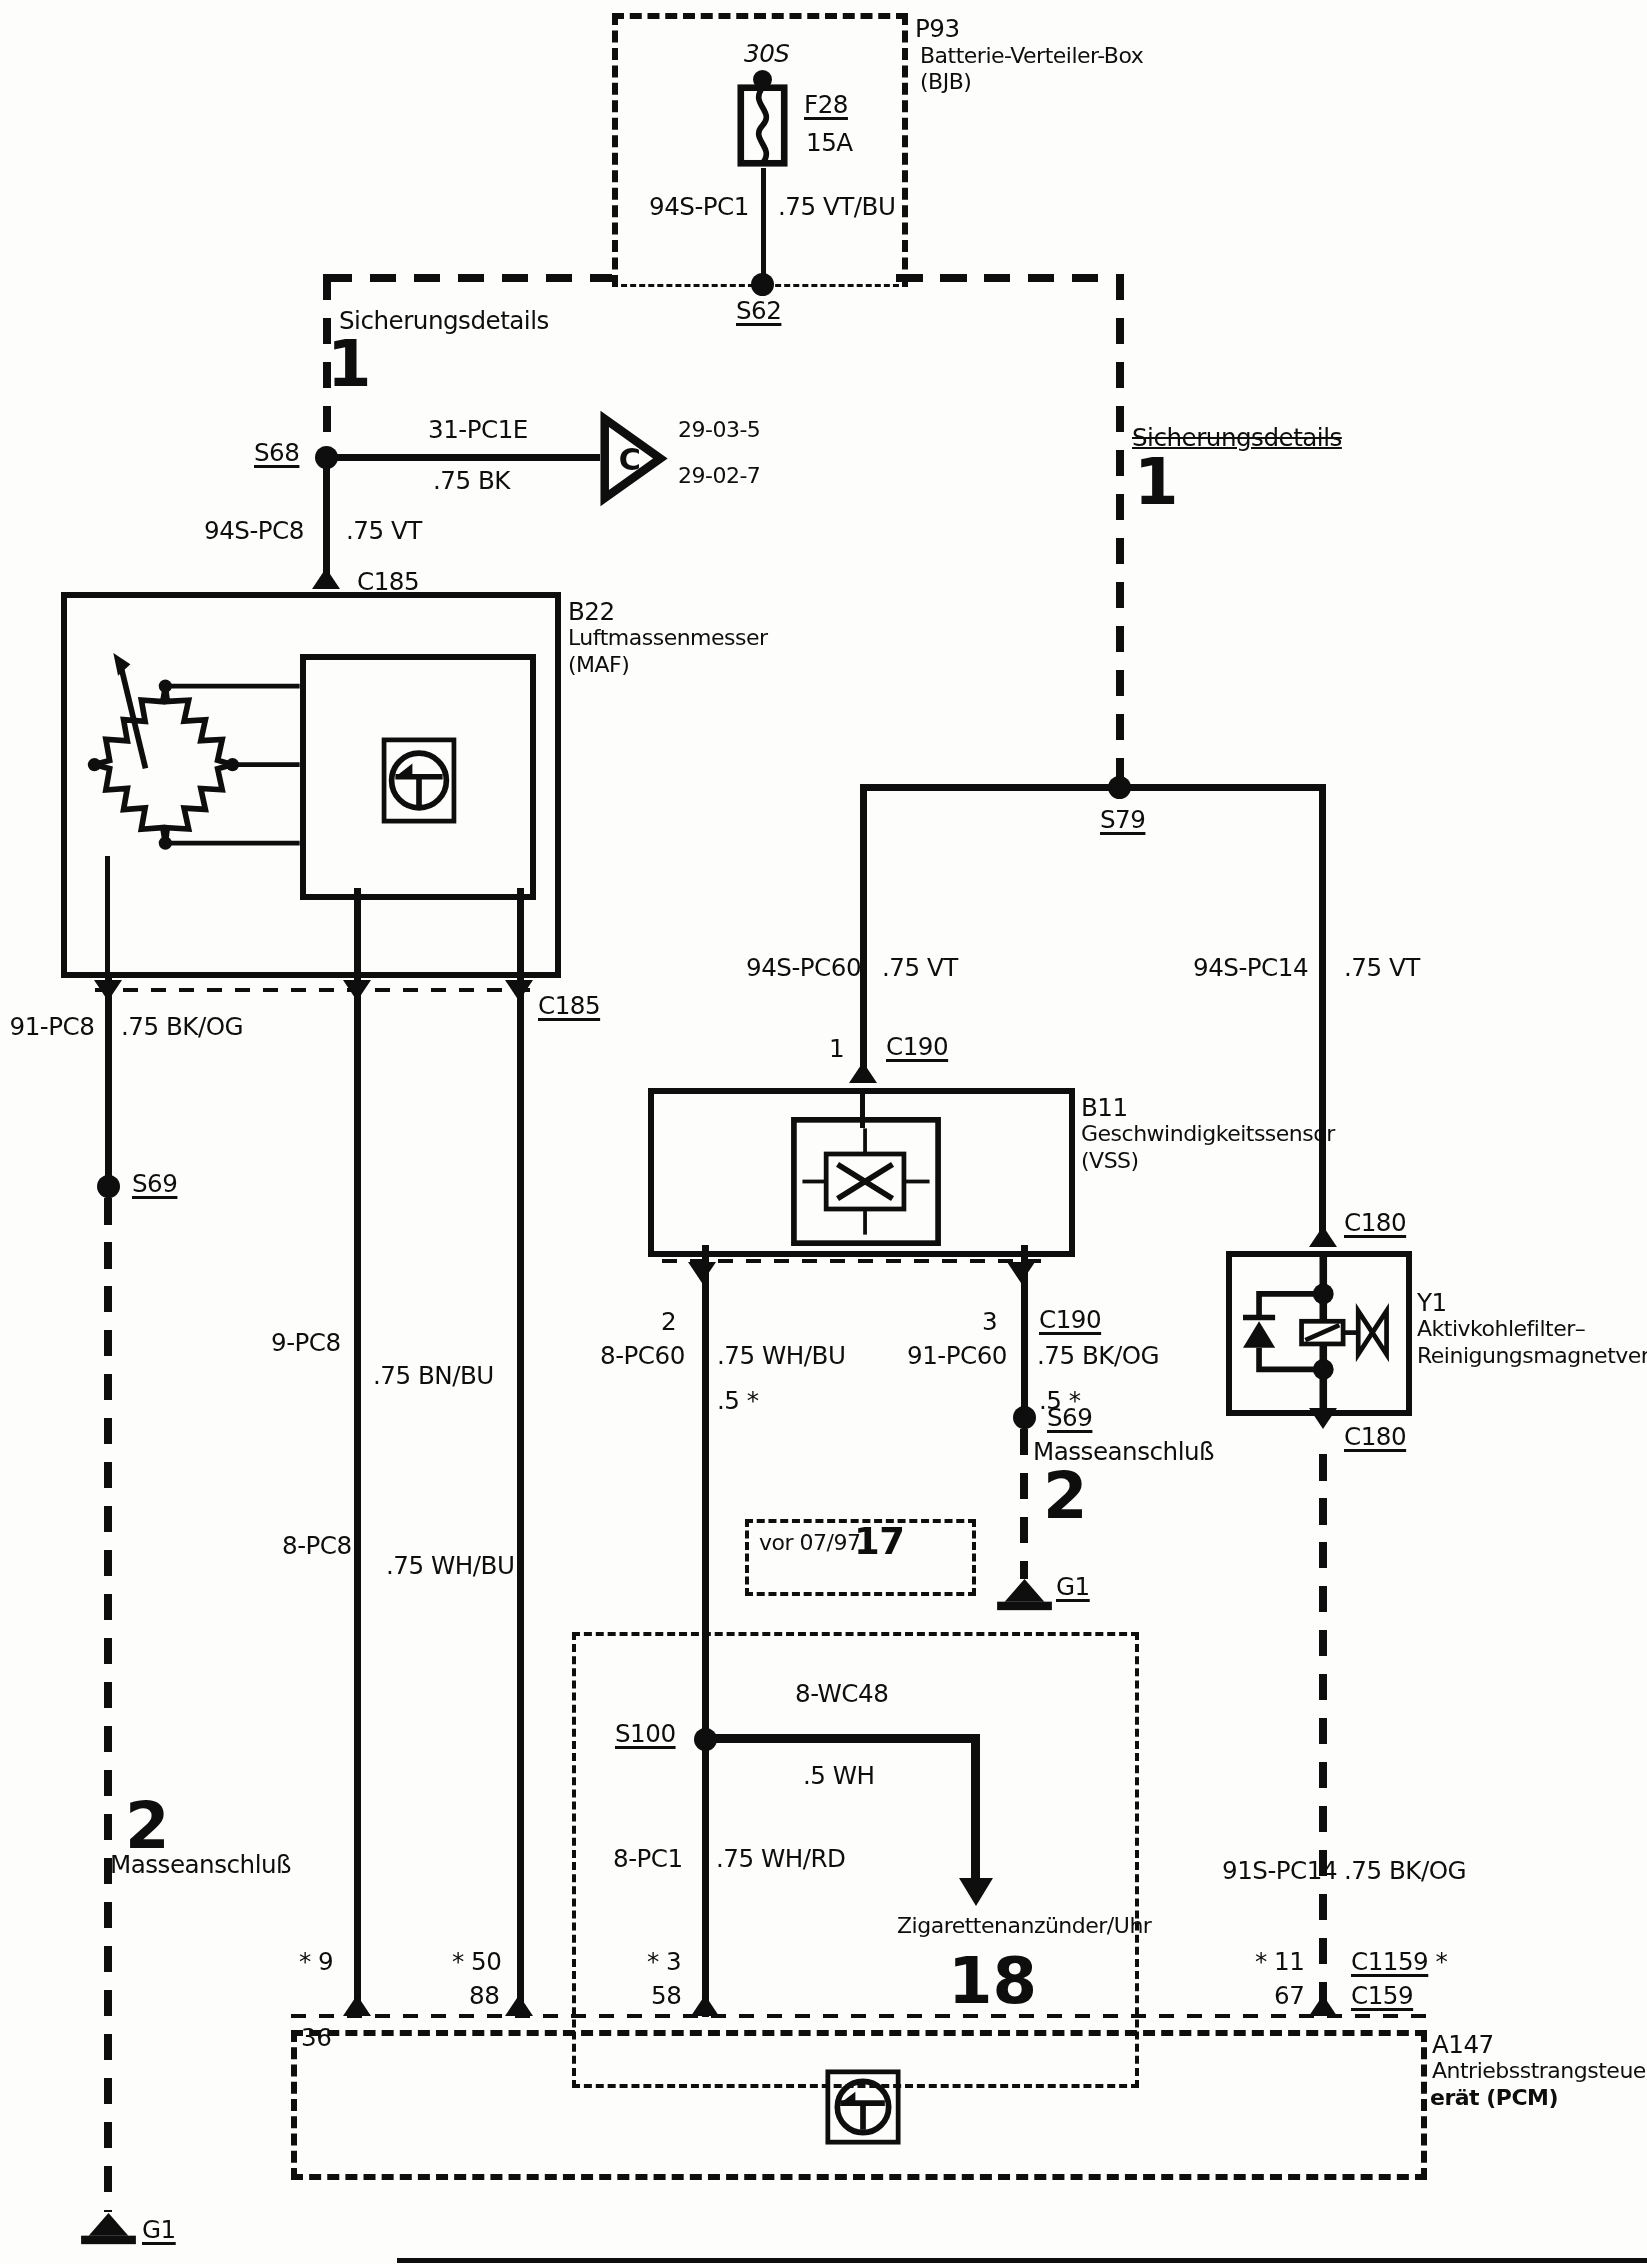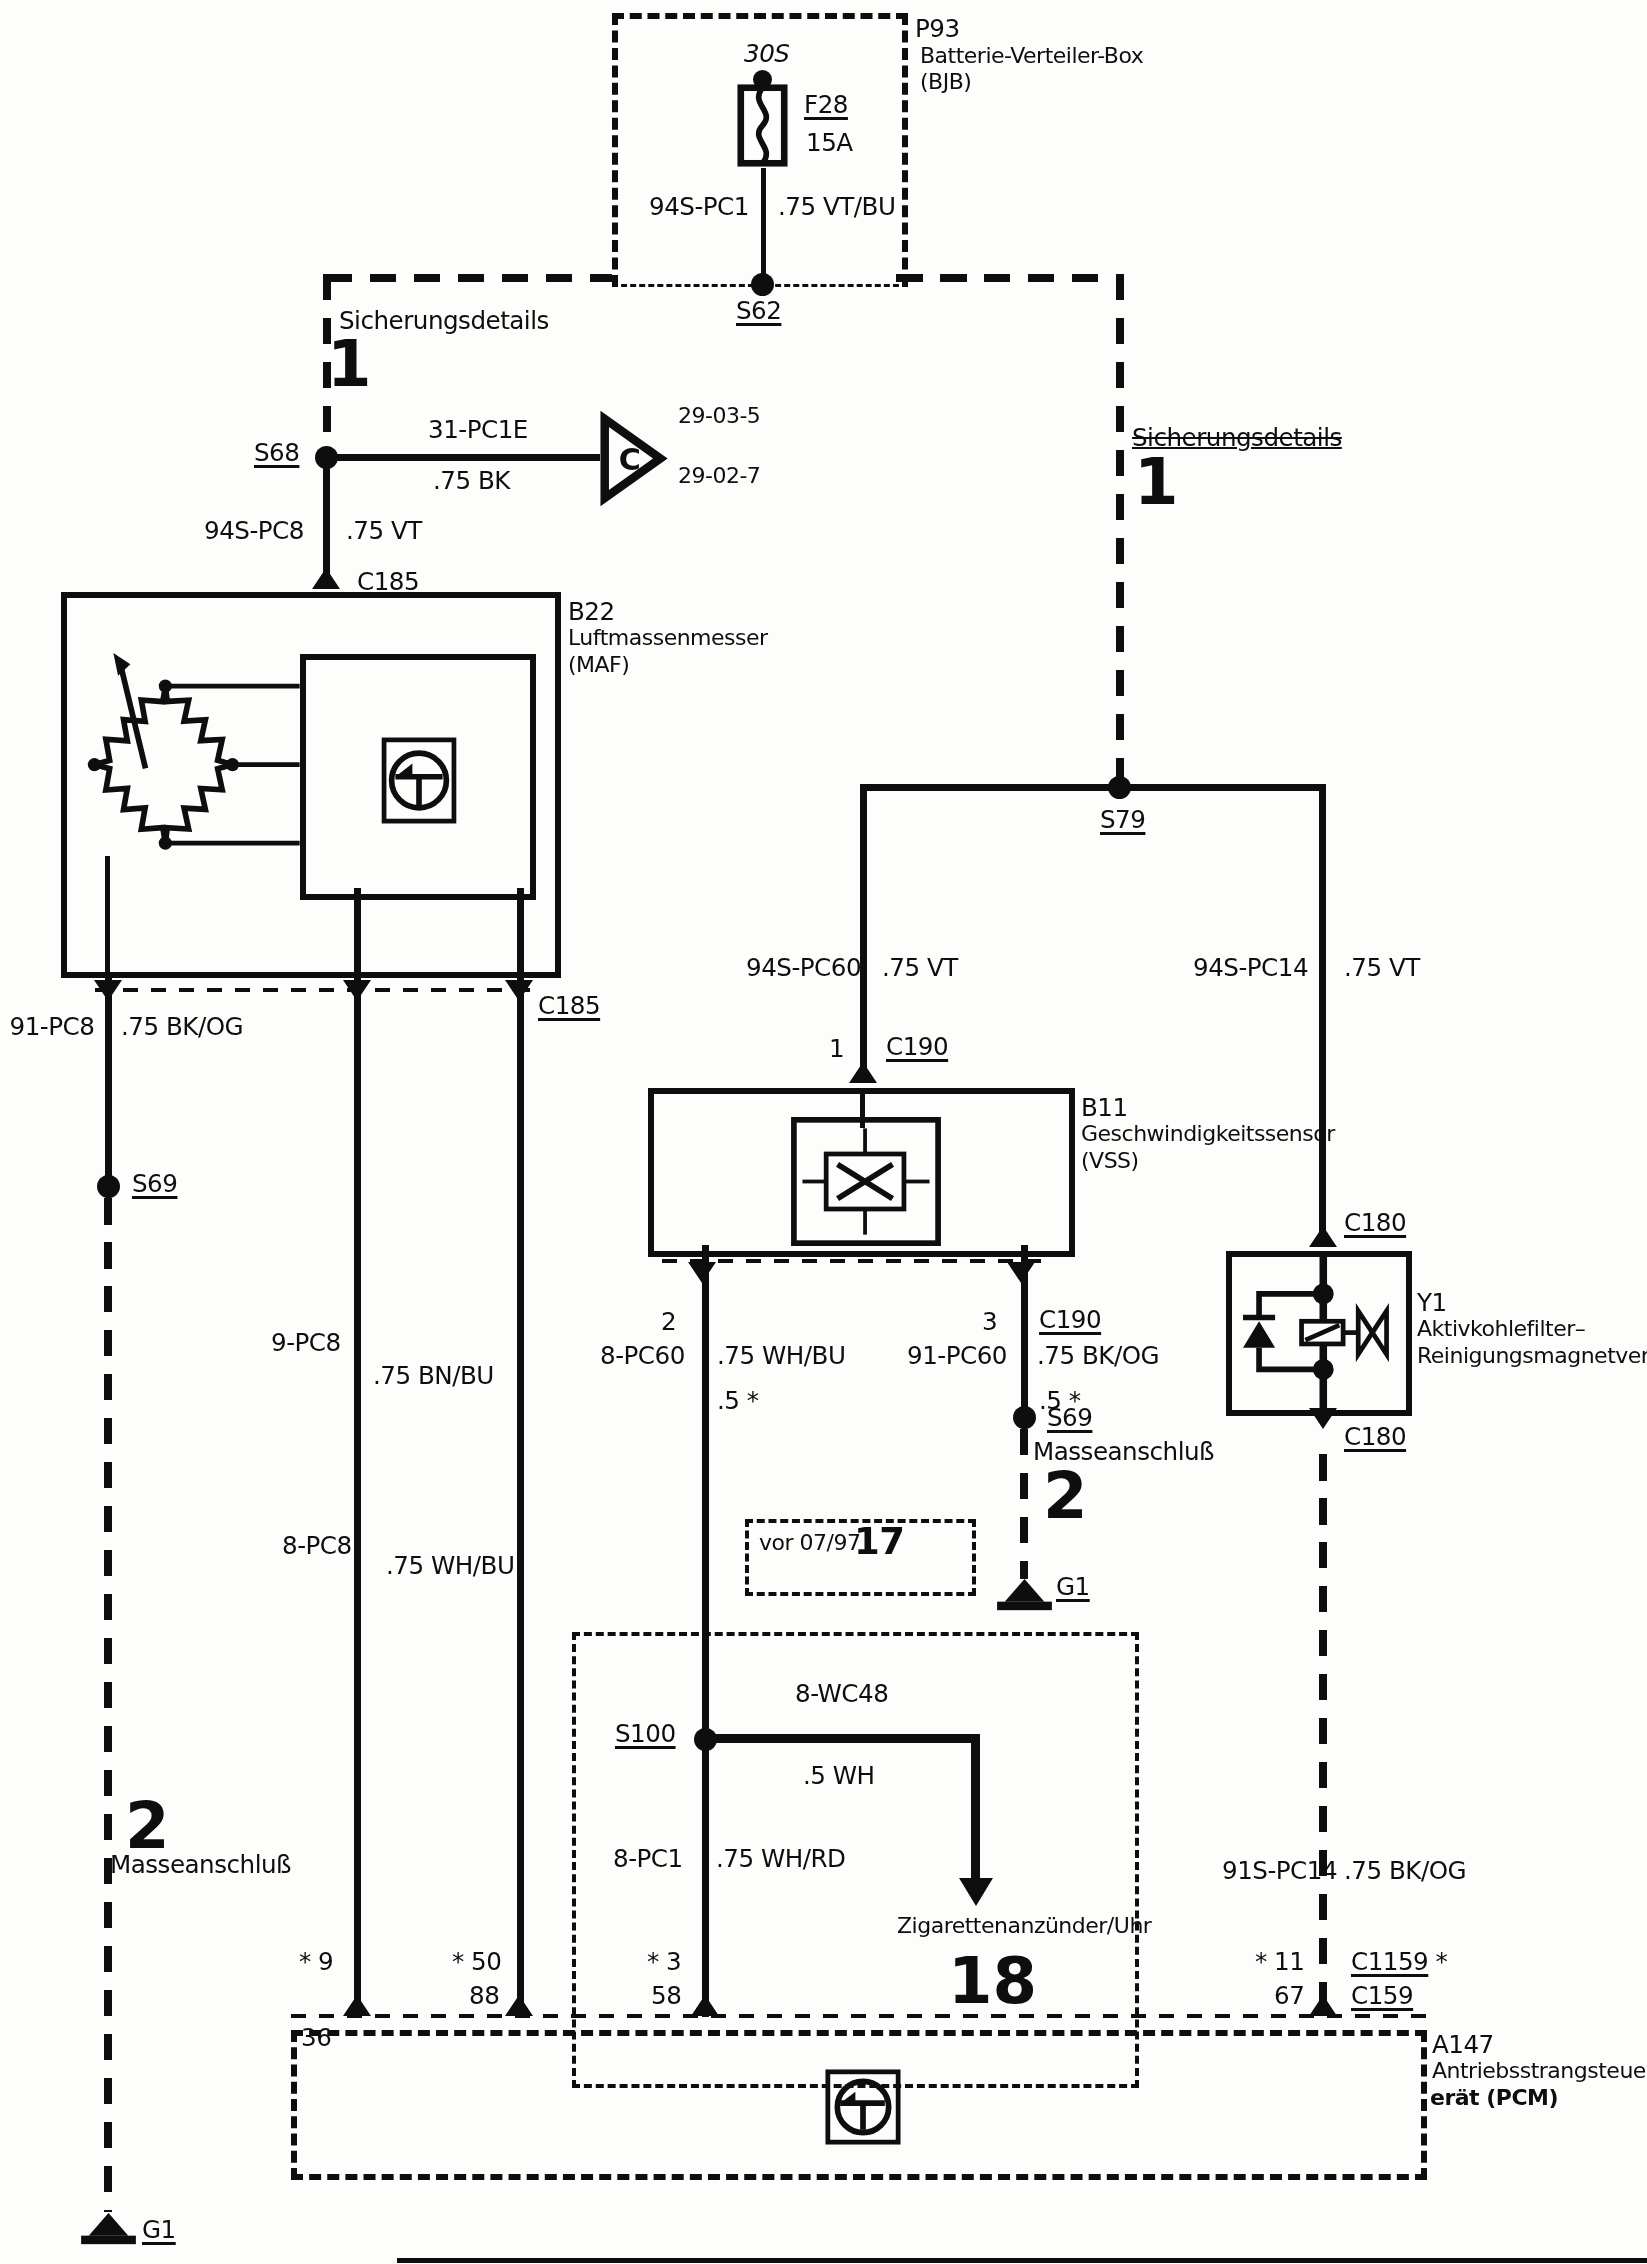--- a/index.html
+++ b/index.html
@@ -66,21 +66,21 @@
 
   <div class="dot" style="left:315px;top:446px;"></div>
   <span class="lbl u" style="left:254px;top:439px;">S68</span>
   <div class="wh" style="left:333px;top:454px;width:267px;"></div>
   <span class="lbl" style="left:428px;top:416px;">31-PC1E</span>
   <span class="lbl" style="left:433px;top:467px;">.75 BK</span>
   <svg style="left:600px;top:414px;" width="66" height="89" viewBox="0 0 70 94">
     <polygon points="5,5 64,47 5,89" fill="#fdfdfb" stroke="#0e0e0e" stroke-width="9"></polygon>
     <text x="20" y="59" font-size="32" font-weight="bold" fill="#0e0e0e">C</text>
   </svg>
-  <span class="lbl sm" style="left:678px;top:404px;">29-03-5</span>
+  <span class="lbl sm" style="left:678px;top:418px;">29-03-5</span>
   <span class="lbl sm" style="left:678px;top:464px;">29-02-7</span>
 
   <div class="wv" style="left:323px;top:454px;height:123px;"></div>
   <span class="lbl" style="left:204px;top:517px;">94S-PC8</span>
   <span class="lbl" style="left:346px;top:517px;">.75 VT</span>
   <span class="lbl u" style="left:357px;top:568px;">C185</span>
   <div class="arrup" style="left:312px;top:568px;"></div>
 
   <div class="boxs" style="left:61px;top:592px;width:488px;height:374px;"></div>
   <span class="lbl" style="left:568px;top:598px;">B22</span>

